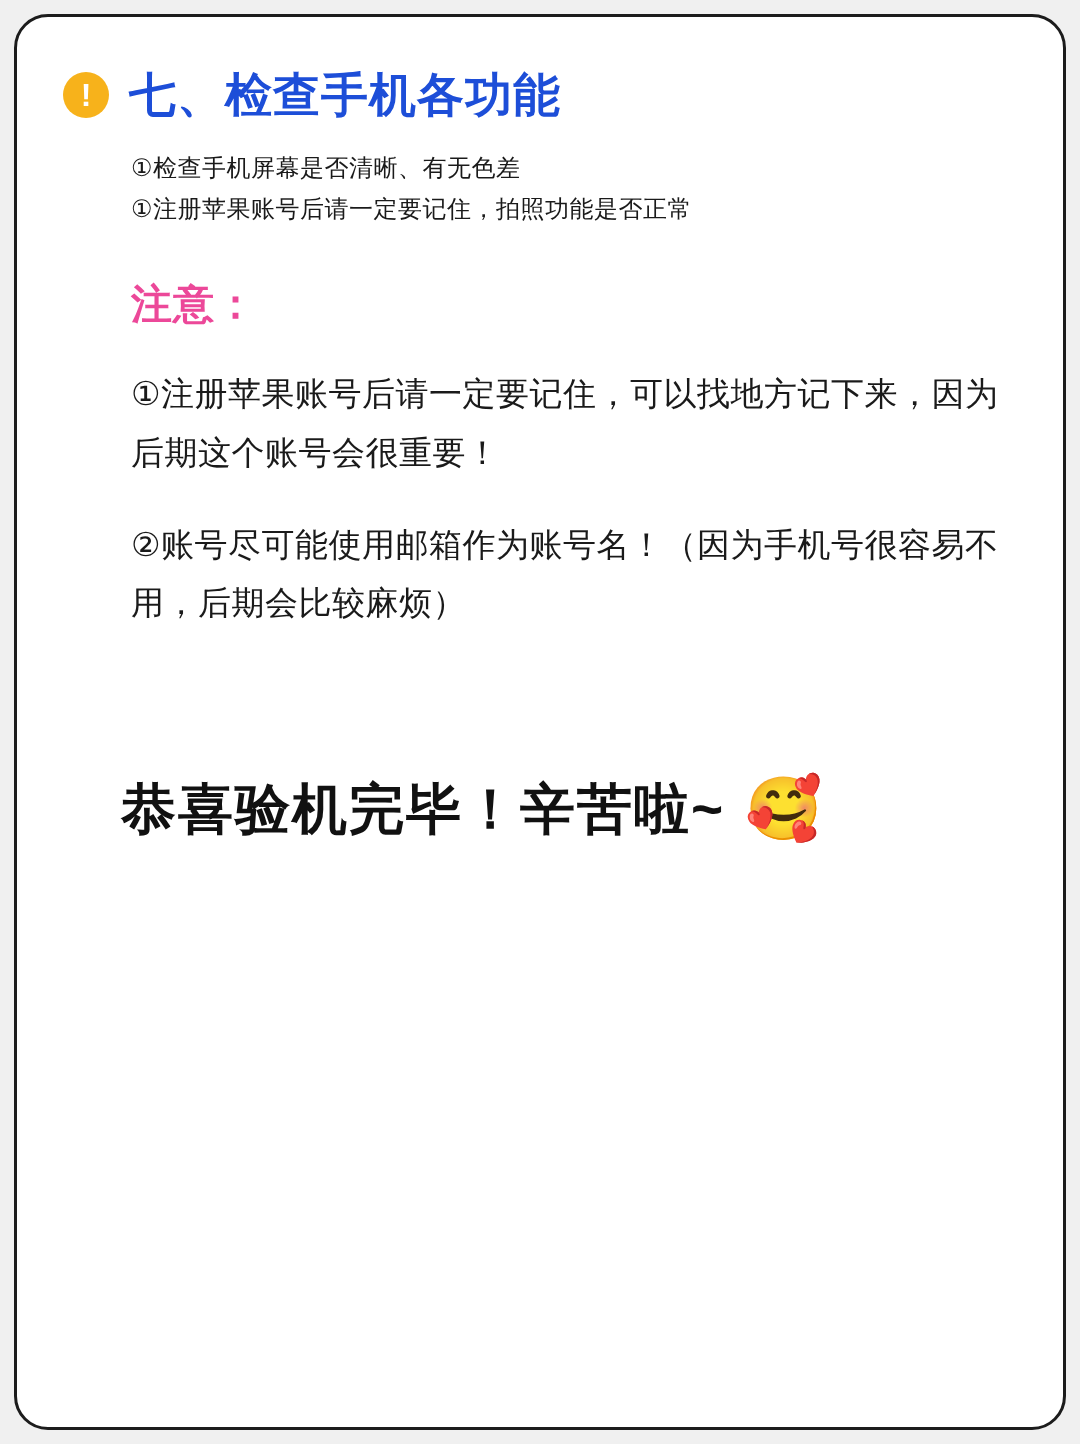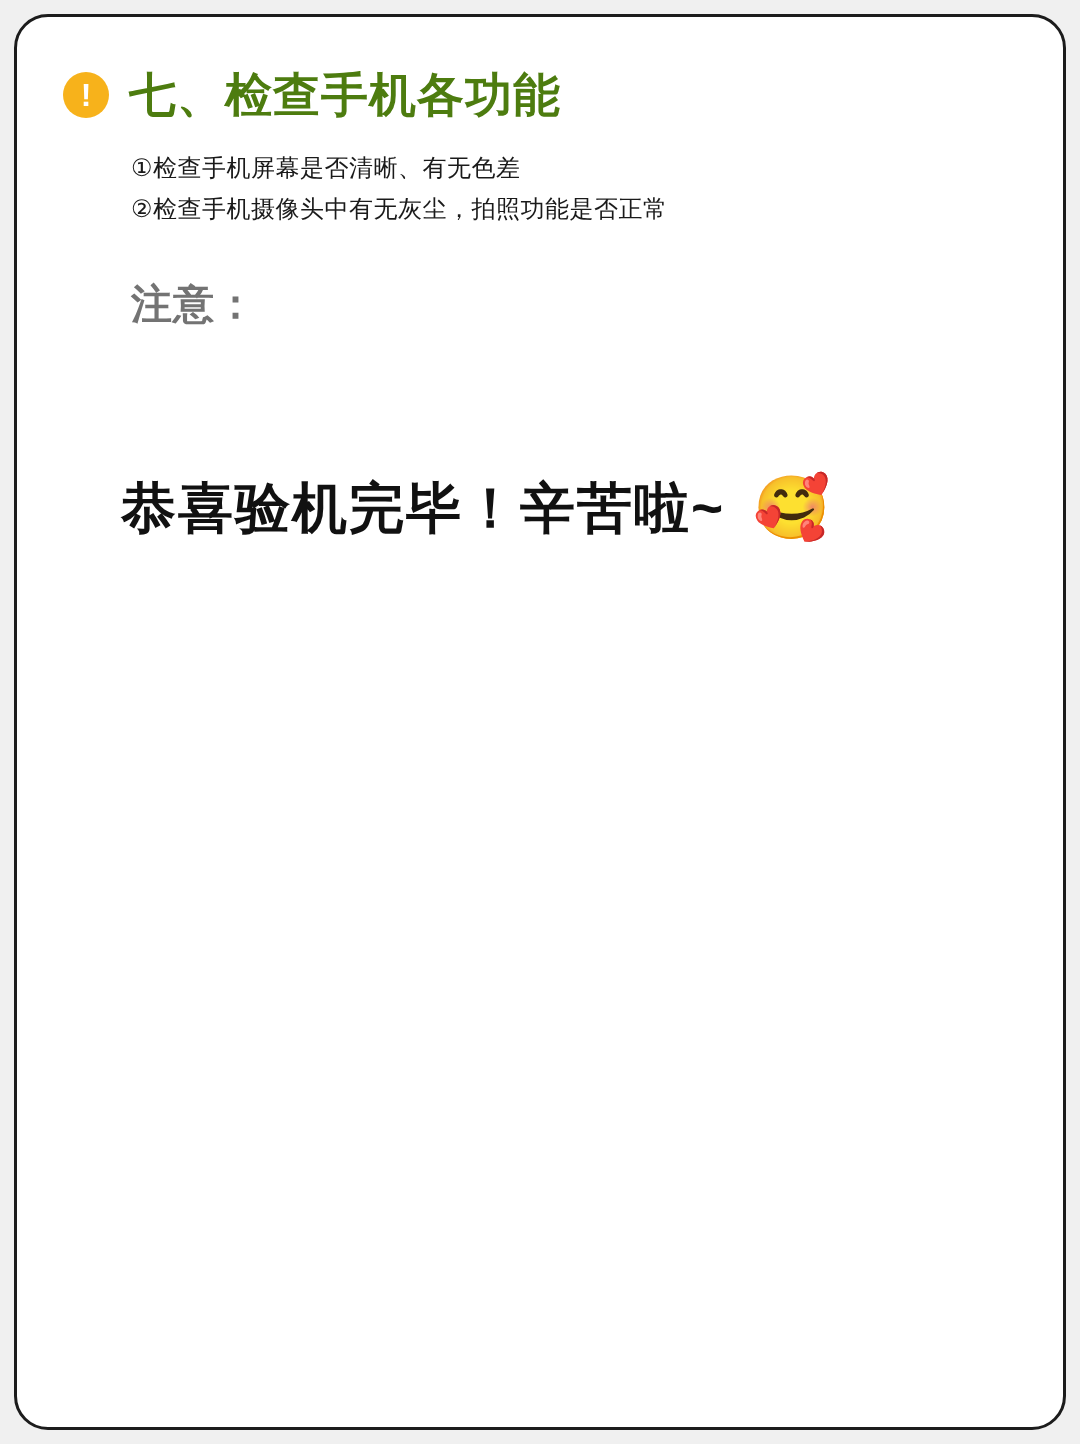--- a/index.html
+++ b/index.html
@@ -49,21 +49,21 @@
     display: flex;
     align-items: center;
     justify-content: center;
     line-height: 1;
     flex: 0 0 auto;
     box-sizing: border-box;
   }
   .heading-text {
     font-size: 47px;
     font-weight: bold;
-    color: #4d7c0f;
+    color: #1d4ed8;
     letter-spacing: 1px;
     line-height: 1.1;
   }
 
   
   .list {
     padding-left: 68px;
     margin-bottom: 48px;
   }
   .list-item {
@@ -71,42 +71,42 @@
     color: #1a1a1a;
     line-height: 1.72;
     letter-spacing: 0.5px;
     white-space: nowrap;
   }
 
   
   .notice-title {
     font-size: 41px;
     font-weight: bold;
-    color: #737373;
+    color: #ec4899;
     letter-spacing: 1px;
     padding-left: 68px;
     margin-bottom: 18px;
   }
   .notice-body {
     padding-left: 68px;
     padding-right: 10px;
   }
   .notice-para {
     font-size: 33px;
     color: #1a1a1a;
     line-height: 1.78;
     letter-spacing: 0.5px;
     text-indent: 0;
   }
 
   
   .closing-row {
     display: flex;
     align-items: center;
-    gap: 28px;
+    gap: 20px;
     margin-top: 145px;
     padding-left: 58px;
   }
   .closing-text {
     font-size: 55px;
     font-weight: bold;
     color: #111111;
     letter-spacing: 2px;
     line-height: 1;
   }
@@ -121,24 +121,28 @@
 <div class="card">
   <div class="content">
 
     <div class="heading-row">
       <span class="bang-badge">!</span>
       <span class="heading-text">七、检查手机各功能</span>
     </div>
 
     <div class="list">
       <div class="list-item">①检查手机屏幕是否清晰、有无色差</div>
-      <div class="list-item">②检查手机摄像头中有无灰尘，拍照功能是否正常</div>
+      <div class="list-item">①注册苹果账号后请一定要记住，拍照功能是否正常</div>
     </div>
 
     <div class="notice-title">注意：</div>
+    <div class="notice-body">
+      <p class="notice-para">①注册苹果账号后请一定要记住，可以找地方记下来，因为后期这个账号会很重要！</p>
+      <p class="notice-para">②账号尽可能使用邮箱作为账号名！（因为手机号很容易不用，后期会比较麻烦）</p>
+    </div>
 
     <div class="closing-row">
       <span class="closing-text">恭喜验机完毕！辛苦啦~</span>
       <span class="closing-emoji">🥰</span>
     </div>
 
   </div>
 </div>
 
 </body></html>

